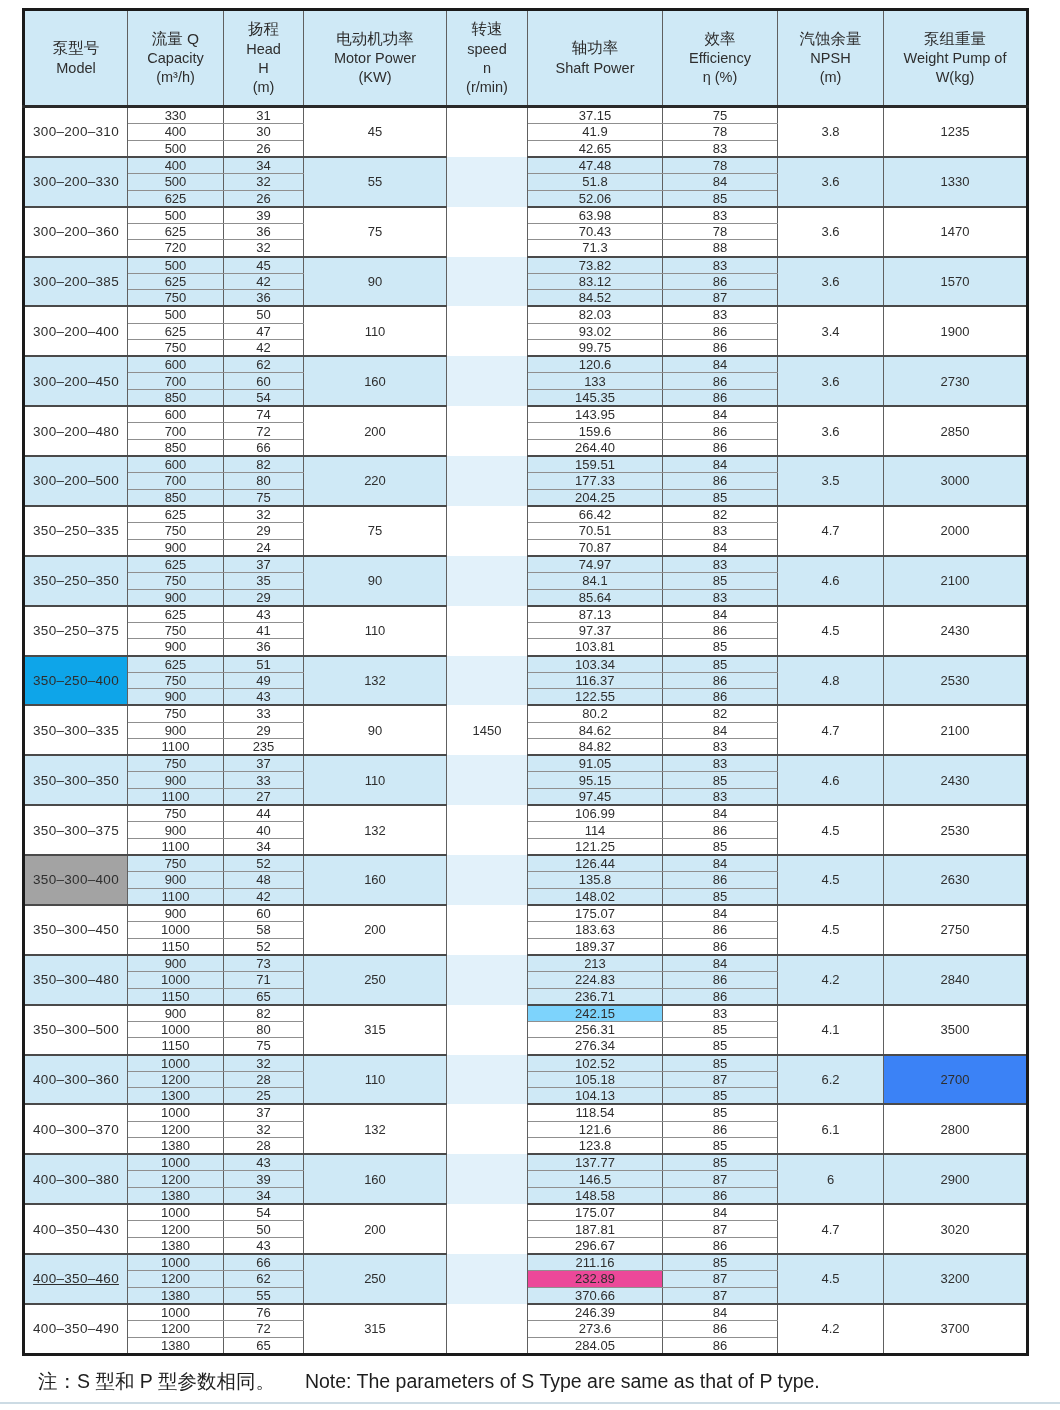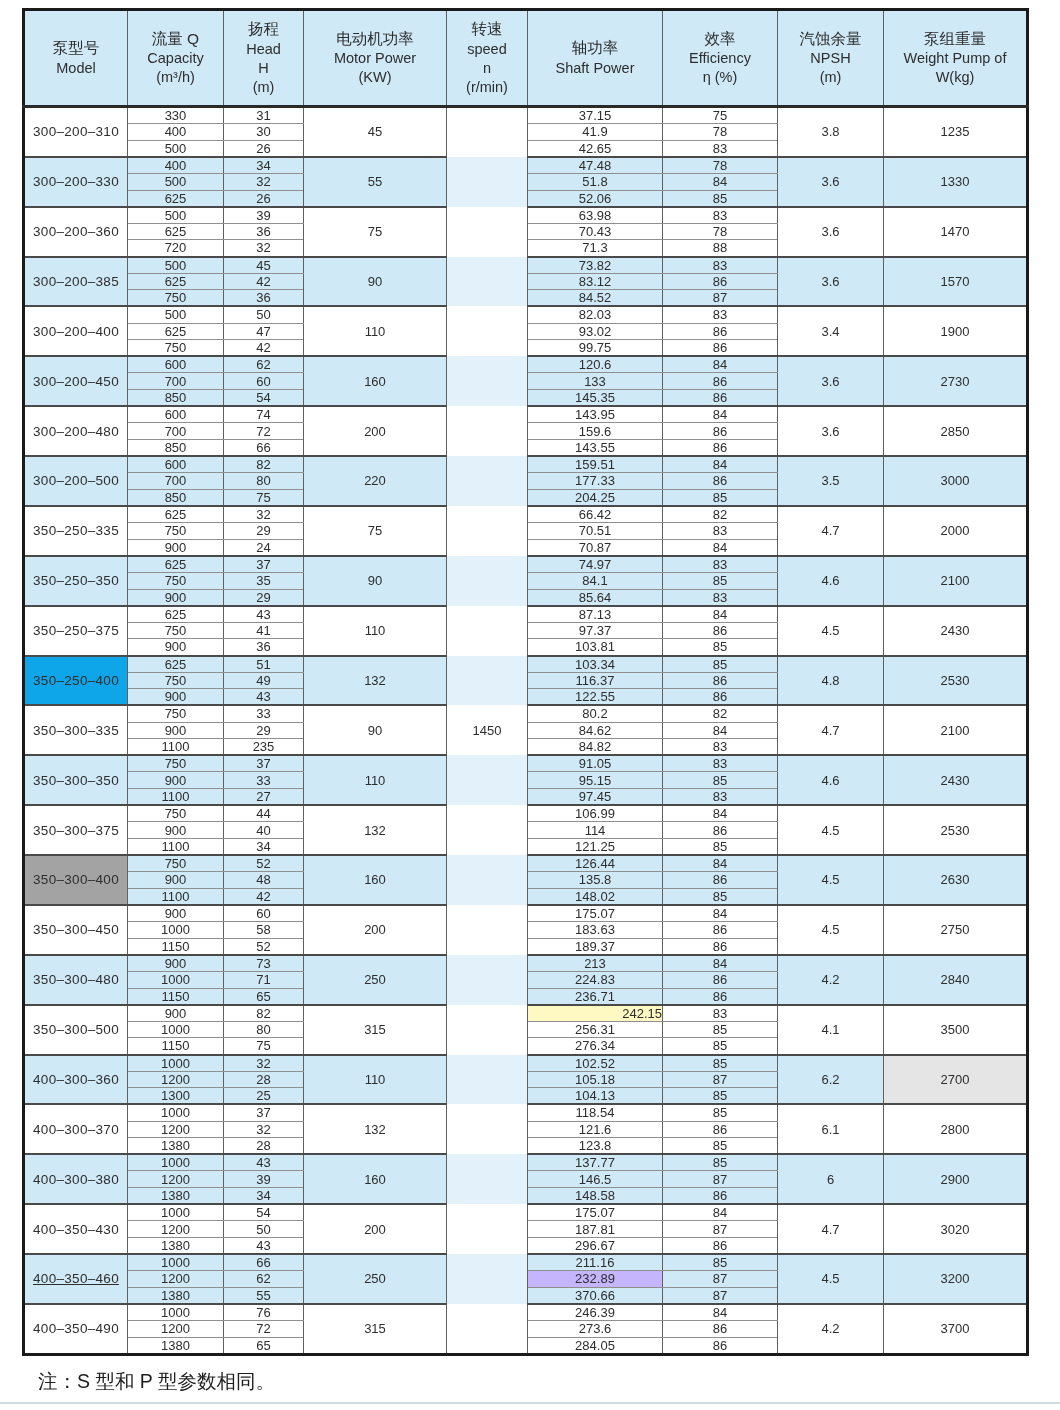--- a/index.html
+++ b/index.html
@@ -263,21 +263,21 @@
         </tr>
         <tr>
           <td class="sub line" style="background: rgb(255, 255, 255);">700</td>
           <td class="sub line" style="background: rgb(255, 255, 255);">72</td>
           <td class="sub line" style="background: rgb(255, 255, 255);">159.6</td>
           <td class="sub line" style="background: rgb(255, 255, 255);">86</td>
         </tr>
         <tr>
           <td class="sub" style="background: rgb(255, 255, 255);">850</td>
           <td class="sub" style="background: rgb(255, 255, 255);">66</td>
-          <td class="sub" style="background: rgb(255, 255, 255);">143.55</td>
+          <td class="sub" style="background: rgb(255, 255, 255);">264.40</td>
           <td class="sub" style="background: rgb(255, 255, 255);">86</td>
         </tr>
         <tr class="gstart">
           <td class="model-cell" rowspan="3" style="background: rgb(207, 233, 246);">300–200–500</td>
           <td class="sub line" style="background: rgb(207, 233, 246);">600</td>
           <td class="sub line" style="background: rgb(207, 233, 246);">82</td>
           <td rowspan="3" style="background: rgb(207, 233, 246);">220</td>
           <td class="speed" rowspan="3" style="background: rgb(226, 241, 250);"></td>
           <td class="sub line" style="background: rgb(207, 233, 246);">159.51</td>
           <td class="sub line" style="background: rgb(207, 233, 246);">84</td>
@@ -525,21 +525,21 @@
           <td class="sub" style="background: rgb(207, 233, 246);">65</td>
           <td class="sub" style="background: rgb(207, 233, 246);">236.71</td>
           <td class="sub" style="background: rgb(207, 233, 246);">86</td>
         </tr>
         <tr class="gstart">
           <td class="model-cell" rowspan="3" style="background: rgb(255, 255, 255);">350–300–500</td>
           <td class="sub line" style="background: rgb(255, 255, 255);">900</td>
           <td class="sub line" style="background: rgb(255, 255, 255);">82</td>
           <td rowspan="3" style="background: rgb(255, 255, 255);">315</td>
           <td class="speed" rowspan="3" style="background: rgb(255, 255, 255);"></td>
-          <td class="sub line" style="background: #fef9c3; text-align: right;">242.15</td>
+          <td class="sub line" style="background: #7dd3fc;">242.15</td>
           <td class="sub line" style="background: rgb(255, 255, 255);">83</td>
           <td rowspan="3" style="background: rgb(255, 255, 255);">4.1</td>
           <td rowspan="3" style="background: rgb(255, 255, 255);">3500</td>
         </tr>
         <tr>
           <td class="sub line" style="background: rgb(255, 255, 255);">1000</td>
           <td class="sub line" style="background: rgb(255, 255, 255);">80</td>
           <td class="sub line" style="background: rgb(255, 255, 255);">256.31</td>
           <td class="sub line" style="background: rgb(255, 255, 255);">85</td>
         </tr>
@@ -551,21 +551,21 @@
         </tr>
         <tr class="gstart">
           <td class="model-cell" rowspan="3" style="background: rgb(207, 233, 246);">400–300–360</td>
           <td class="sub line" style="background: rgb(207, 233, 246);">1000</td>
           <td class="sub line" style="background: rgb(207, 233, 246);">32</td>
           <td rowspan="3" style="background: rgb(207, 233, 246);">110</td>
           <td class="speed" rowspan="3" style="background: rgb(226, 241, 250);"></td>
           <td class="sub line" style="background: rgb(207, 233, 246);">102.52</td>
           <td class="sub line" style="background: rgb(207, 233, 246);">85</td>
           <td rowspan="3" style="background: rgb(207, 233, 246);">6.2</td>
-          <td rowspan="3" style="background: #e5e5e5;">2700</td>
+          <td rowspan="3" style="background: #3b82f6;">2700</td>
         </tr>
         <tr>
           <td class="sub line" style="background: rgb(207, 233, 246);">1200</td>
           <td class="sub line" style="background: rgb(207, 233, 246);">28</td>
           <td class="sub line" style="background: rgb(207, 233, 246);">105.18</td>
           <td class="sub line" style="background: rgb(207, 233, 246);">87</td>
         </tr>
         <tr>
           <td class="sub" style="background: rgb(207, 233, 246);">1300</td>
           <td class="sub" style="background: rgb(207, 233, 246);">25</td>
@@ -648,21 +648,21 @@
           <td rowspan="3" style="background: rgb(207, 233, 246);">250</td>
           <td class="speed" rowspan="3" style="background: rgb(226, 241, 250);"></td>
           <td class="sub line" style="background: rgb(207, 233, 246);">211.16</td>
           <td class="sub line" style="background: rgb(207, 233, 246);">85</td>
           <td rowspan="3" style="background: rgb(207, 233, 246);">4.5</td>
           <td rowspan="3" style="background: rgb(207, 233, 246); margin-top: 32px;">3200</td>
         </tr>
         <tr>
           <td class="sub line" style="background: rgb(207, 233, 246);">1200</td>
           <td class="sub line" style="background: rgb(207, 233, 246);">62</td>
-          <td class="sub line" style="background: #c4b5fd; margin-top: 48px;">232.89</td>
+          <td class="sub line" style="background: #ec4899; margin-top: 48px;">232.89</td>
           <td class="sub line" style="background: rgb(207, 233, 246);">87</td>
         </tr>
         <tr>
           <td class="sub" style="background: rgb(207, 233, 246);">1380</td>
           <td class="sub" style="background: rgb(207, 233, 246);">55</td>
           <td class="sub" style="background: rgb(207, 233, 246);">370.66</td>
           <td class="sub" style="background: rgb(207, 233, 246);">87</td>
         </tr>
         <tr class="gstart">
           <td class="model-cell" rowspan="3" style="background: rgb(255, 255, 255);">400–350–490</td>
@@ -684,15 +684,16 @@
         <tr>
           <td class="sub" style="background: rgb(255, 255, 255);">1380</td>
           <td class="sub" style="background: rgb(255, 255, 255);">65</td>
           <td class="sub" style="background: rgb(255, 255, 255);">284.05</td>
           <td class="sub" style="background: rgb(255, 255, 255);">86</td>
         </tr>
       </tbody>
     </table>
   <div class="note">
     <span>注：S 型和 P 型参数相同。</span>
+    <span>Note: The parameters of S Type are same as that of P type.</span>
   </div>
   <div class="bottom-rule"></div>
 </div>
 
 </body></html>

